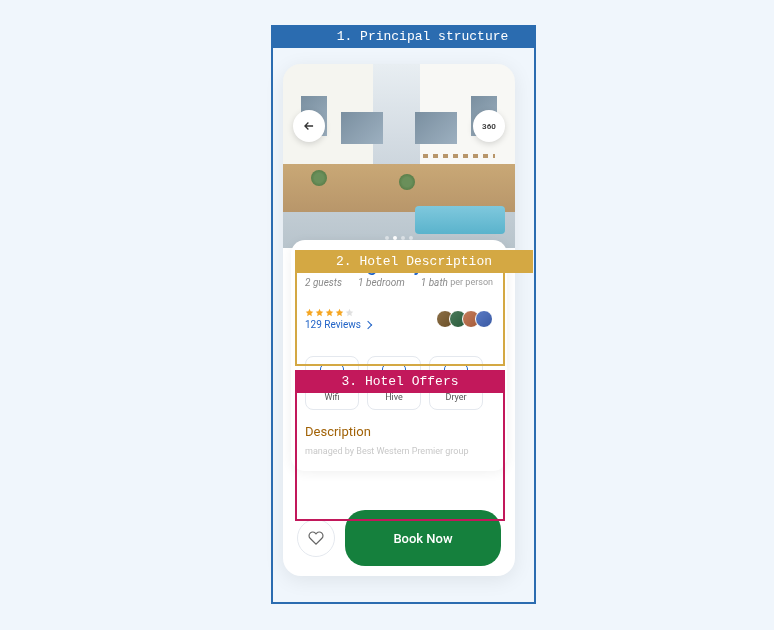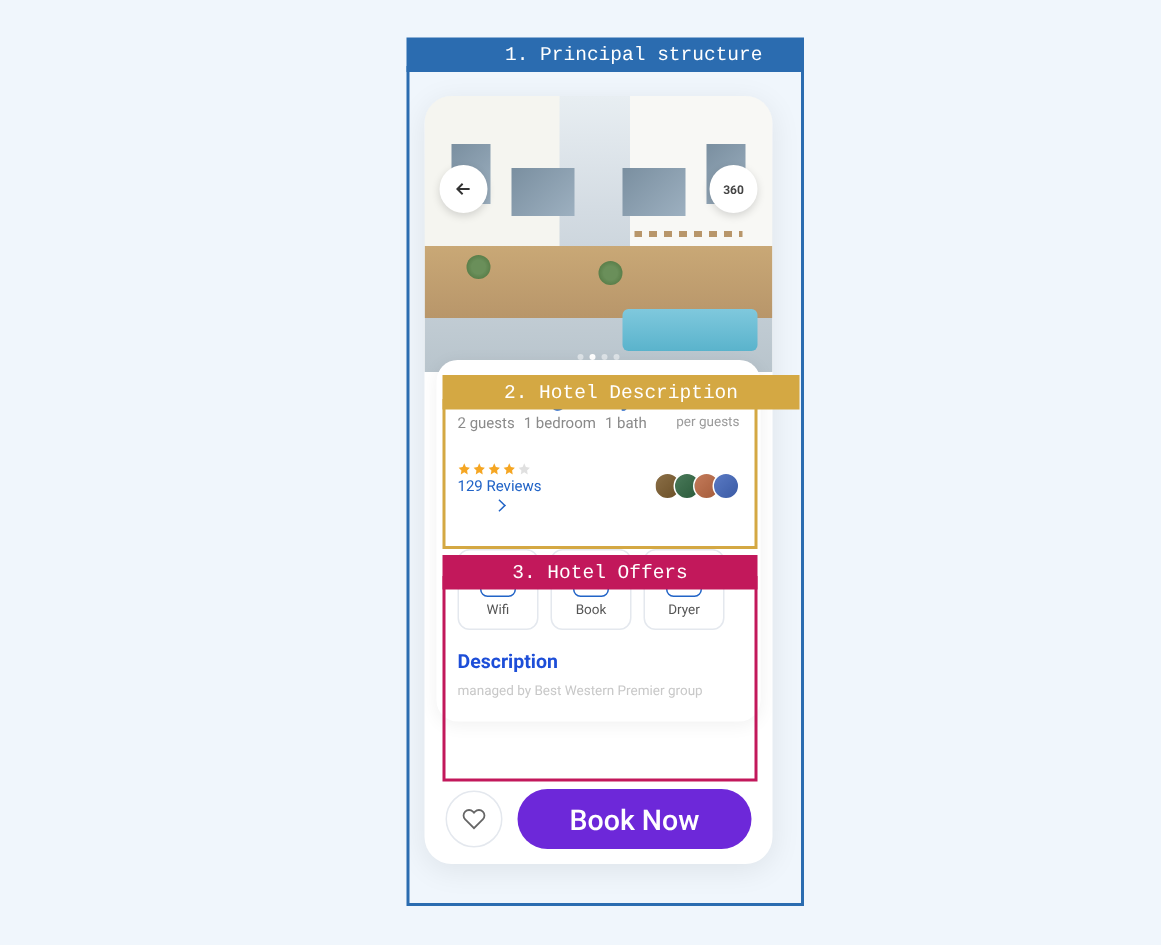--- a/index.html
+++ b/index.html
@@ -36,48 +36,48 @@
     .vr-btn { position: absolute; top: 46px; right: 10px; width: 32px; height: 32px; background: #fff; border-radius: 50%; display: flex; align-items: center; justify-content: center; box-shadow: 0 2px 6px rgba(0,0,0,0.15); font-size: 8px; font-weight: 700; color: #444; cursor: pointer; text-align: right; }
     .dots { position: absolute; bottom: 8px; left: 50%; transform: translateX(-50%); display: flex; gap: 4px; }
     .dot { width: 4px; height: 4px; background: rgba(255,255,255,0.5); border-radius: 50%; }
     .dot.active { background: #fff; }
     
     .card { background: #fff; margin: -8px 8px 0; border-radius: 14px; padding: 14px 14px 12px; box-shadow: 0 2px 12px rgba(0,0,0,0.06); position: relative; }
     .title-row { display: flex; justify-content: space-between; align-items: baseline; }
     .hotel-name { color: #2264c7; font-size: 18px; font-weight: 500; }
     .price { color: #333; font-size: 16px; font-weight: 600; }
     .sub-row { display: flex; justify-content: space-between; margin-top: 2px; }
-    .specs { color: #8a8a8a; font-size: 10px; display: flex; gap: 6px; }
+    .specs { color: #8a8a8a; font-size: 10px; display: flex; gap: 16px; font-style: italic; }
     .per { color: #9a9a9a; font-size: 9px; }
     
     .reviews-row { display: flex; justify-content: space-between; align-items: center; margin-top: 20px; }
     .reviews-left { display: flex; flex-direction: column; gap: 2px; }
     .stars { display: flex; gap: 1px; }
     .star { width: 9px; height: 9px; }
-    .reviews-link { color: #2264c7; font-size: 10px; display: inline-flex; align-items: center; gap: 4px; cursor: pointer; flex-direction: column; }
+    .reviews-link { color: #2264c7; font-size: 10px; display: inline-flex; align-items: center; gap: 4px; cursor: pointer; }
     .avatars { display: flex; }
     .avatar { width: 18px; height: 18px; border-radius: 50%; border: 1.5px solid #fff; margin-left: -5px; }
     .av1 { background: linear-gradient(135deg, #8b6f47, #6b4f27); }
     .av2 { background: linear-gradient(135deg, #4a7a5a, #2a5a3a); }
     .av3 { background: linear-gradient(135deg, #c47b5a, #a45b3a); }
     .av4 { background: linear-gradient(135deg, #5a7ac4, #3a5aa4); }
     
     .amenities { display: flex; gap: 8px; margin-top: 26px; }
     .amenity { flex: 0 0 54px; height: 54px; border: 1px solid #e4e8ee; border-radius: 8px; display: flex; flex-direction: column; align-items: center; justify-content: center; gap: 4px; cursor: pointer; }
     .amenity-icon { width: 24px; height: 24px; border: 1.5px solid #2264c7; border-radius: 5px; display: flex; align-items: center; justify-content: center; color: #2264c7; }
     .amenity-label { font-size: 9px; color: #555; }
     
     .desc { margin-top: 14px; }
-    .desc-title { color: #1d4ed8; font-size: 13px; font-weight: 700; margin-bottom: 6px; }
+    .desc-title { color: #a16207; font-size: 13px; font-weight: 400; margin-bottom: 6px; }
     .desc-text { color: #8a8a8a; font-size: 9px; line-height: 1.5; }
     .fade-line { color: #c8c8c8; }
     
     .footer { position: absolute; bottom: 10px; left: 14px; right: 14px; display: flex; gap: 10px; align-items: center; }
     .heart-btn { width: 38px; height: 38px; border: 1px solid #e4e8ee; border-radius: 50%; display: flex; align-items: center; justify-content: center; background: #fff; cursor: pointer; }
-    .book-btn { flex: 1; height: 40px; background: #6d28d9; color: #fff; border: none; border-radius: 20px; font-size: 19px; font-weight: 500; cursor: pointer; }
+    .book-btn { flex: 1; height: 56px; background: #15803d; color: #fff; border: none; border-radius: 20px; font-size: 13px; font-weight: 500; cursor: pointer; }
     
     .chevron { width: 6px; height: 6px; border-right: 1.5px solid #2264c7; border-bottom: 1.5px solid #2264c7; transform: rotate(-45deg); }
   </style>
 </head>
 <body>
 
 <div class="annotation-label anno-1">1. Principal structure</div>
 <div class="anno-1-box"></div>
 
 <div class="phone">
@@ -116,21 +116,21 @@
     <div class="title-row">
       <div class="hotel-name">Hotel LightSky</div>
       <div class="price">$128</div>
     </div>
     <div class="sub-row">
       <div class="specs">
         <span>2 guests</span>
         <span>1 bedroom</span>
         <span>1 bath</span>
       </div>
-      <div class="per">per guests</div>
+      <div class="per">per person</div>
     </div>
 
     <div class="reviews-row">
       <div class="reviews-left">
         <div class="stars">
           <svg class="star" viewBox="0 0 24 24" fill="#f5a623">
               <path d="M12 2l2.9 6.9L22 10l-5 4.9 1.2 7.1L12 18l-6.2 4 1.2-7.1L2 10l7.1-1.1z"></path>
             </svg>
           <svg class="star" viewBox="0 0 24 24" fill="#f5a623">
               <path d="M12 2l2.9 6.9L22 10l-5 4.9 1.2 7.1L12 18l-6.2 4 1.2-7.1L2 10l7.1-1.1z"></path>
@@ -166,21 +166,21 @@
             </svg>
         </div>
         <span class="amenity-label">Wifi</span>
       </div>
       <div class="amenity">
         <div class="amenity-icon">
           <svg width="13" height="13" viewBox="0 0 24 24" fill="none" stroke="currentColor" stroke-width="2">
               <path d="M4 18c2 0 2-2 4-2s2 2 4 2 2-2 4-2 2 2 4 2M7 14V6a2 2 0 014 0M13 14V6a2 2 0 014 0"></path>
             </svg>
         </div>
-        <span class="amenity-label">Book</span>
+        <span class="amenity-label">Hive</span>
       </div>
       <div class="amenity">
         <div class="amenity-icon">
           <svg width="13" height="13" viewBox="0 0 24 24" fill="none" stroke="currentColor" stroke-width="2">
               <rect x="4" y="4" width="16" height="16" rx="2"></rect>
               <circle cx="12" cy="13" r="4"></circle>
             </svg>
         </div>
         <span class="amenity-label">Dryer</span>
       </div>

